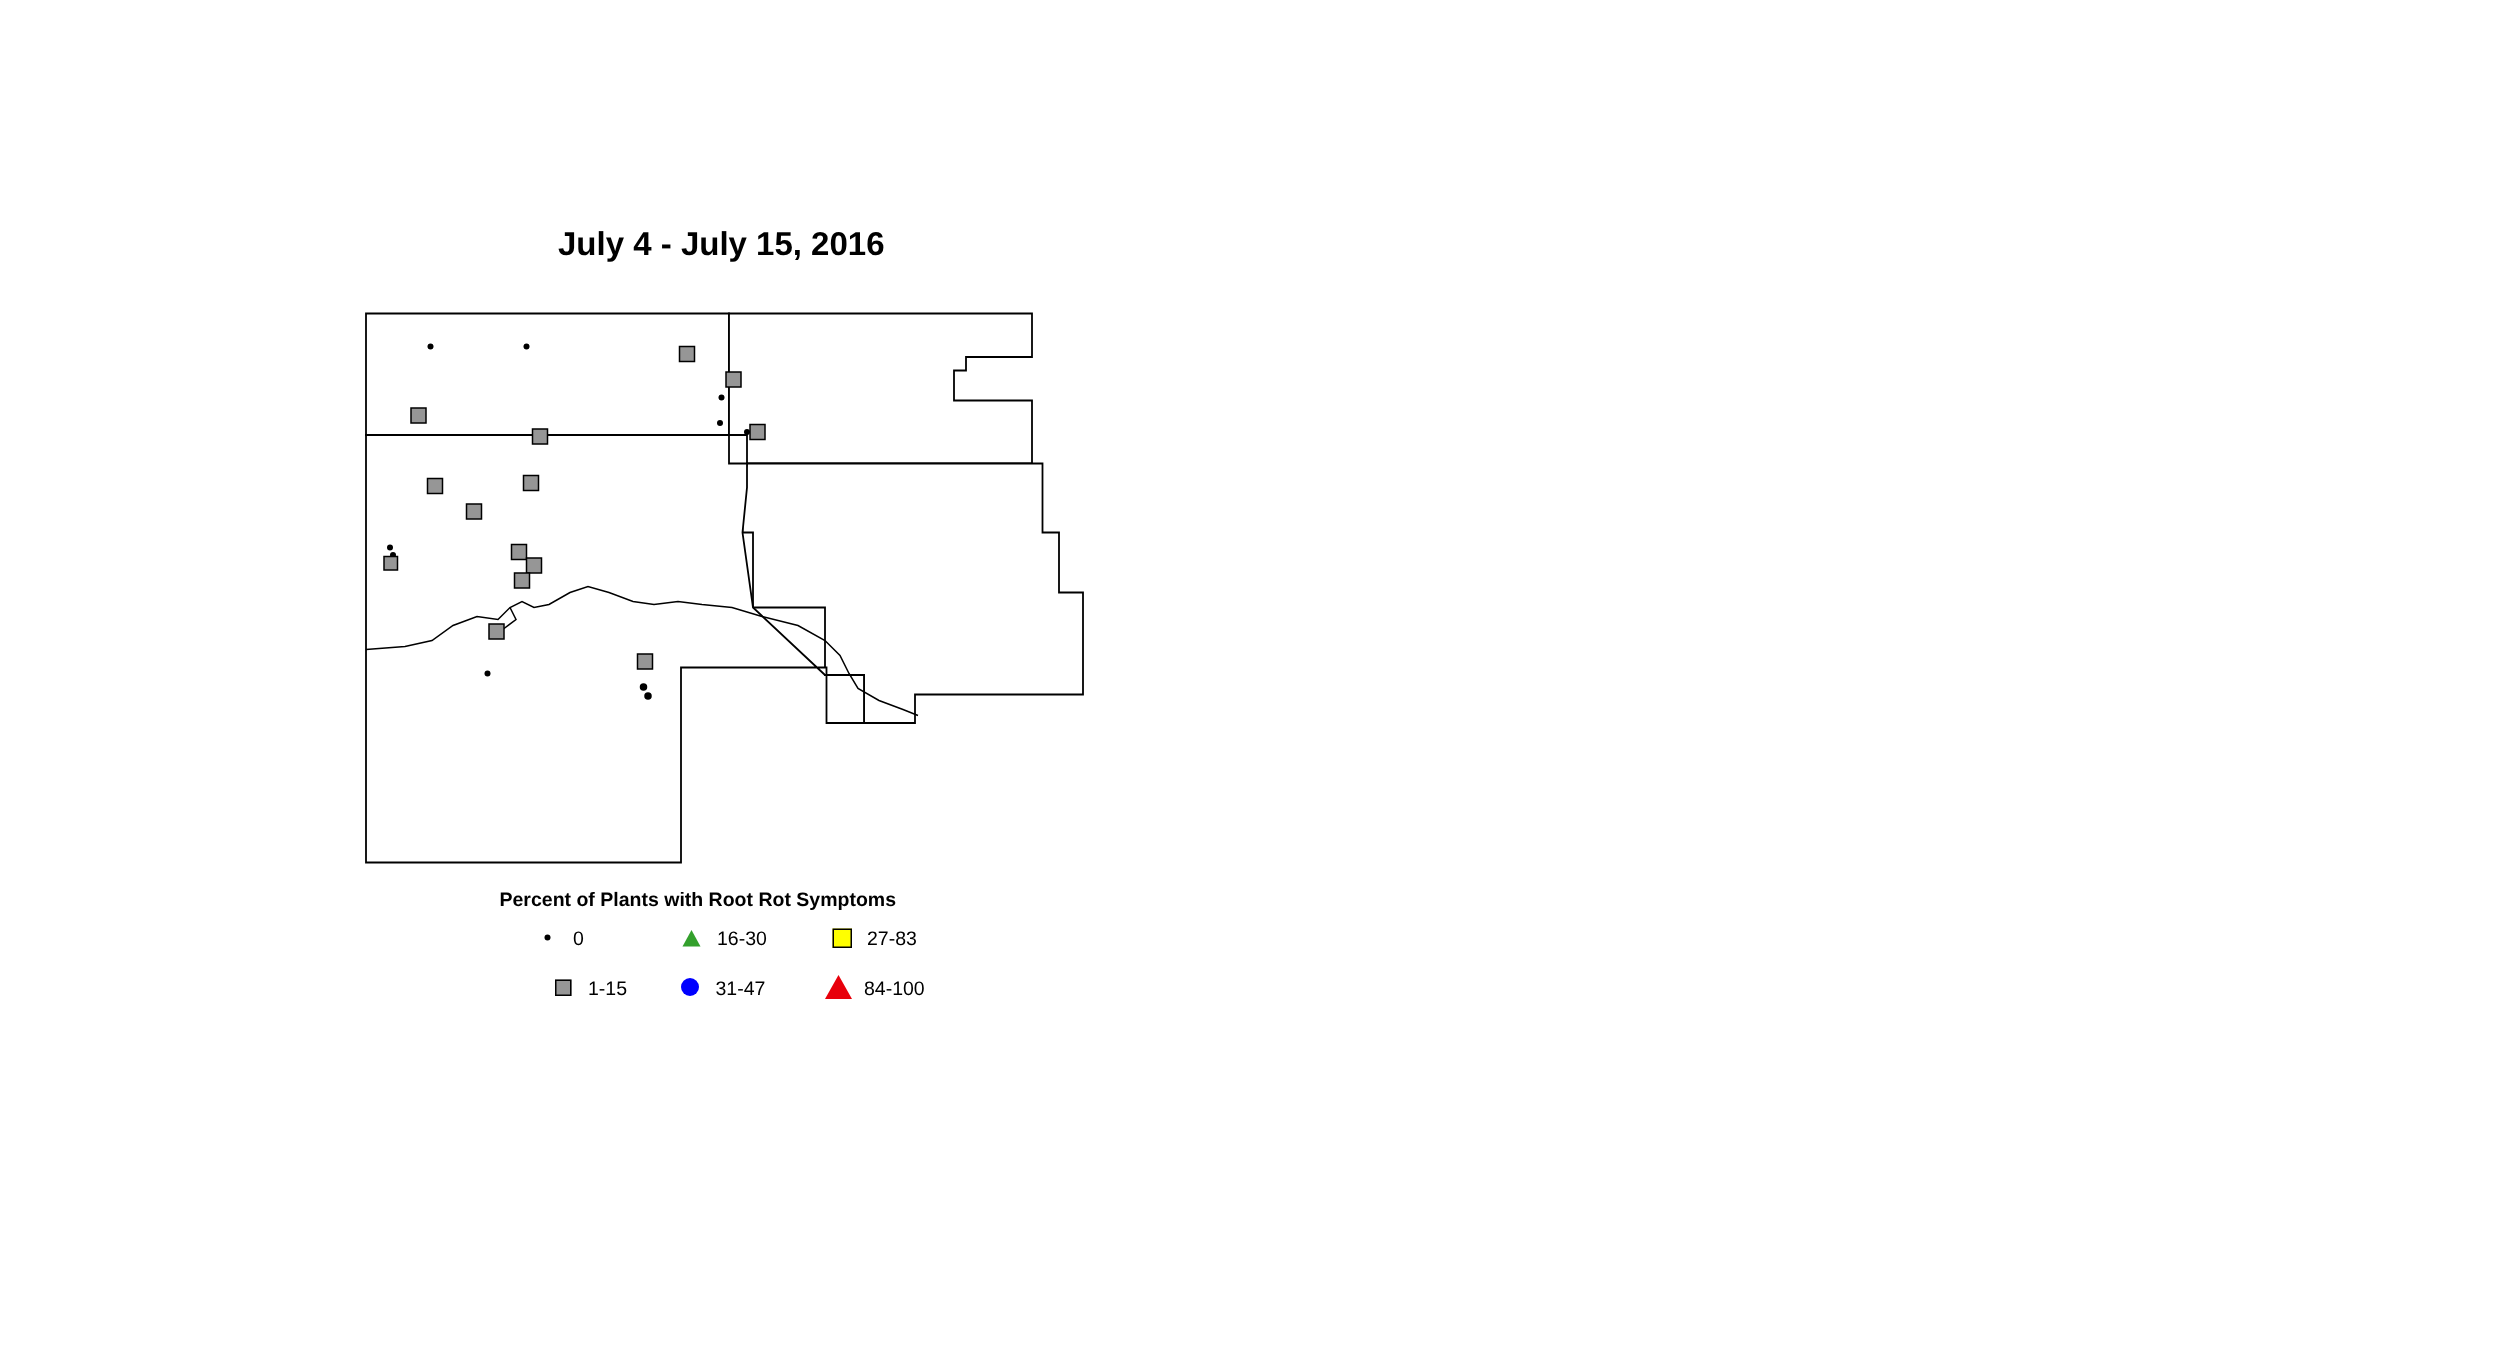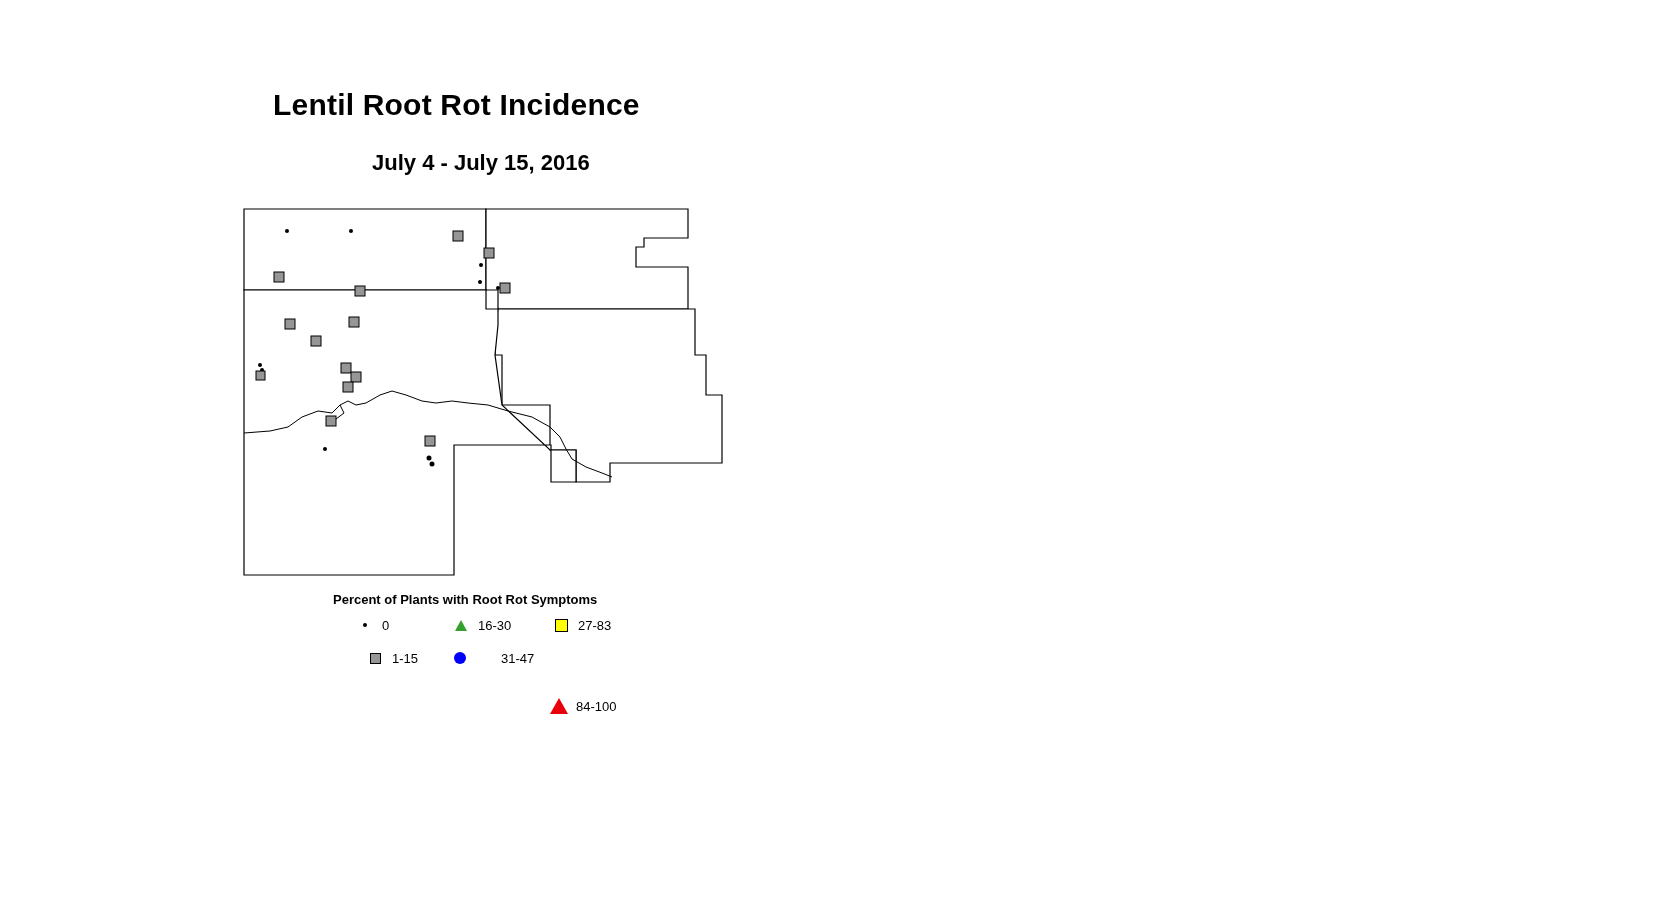--- a/index.html
+++ b/index.html
@@ -118,21 +118,20 @@
     height: 12px;
     background: #0000ff;
     border-radius: 50%;
   }
 </style>
 </head>
 <body>
 
 <div id="figure">
 
-  <div class="title">Lentil Root Rot Incidence</div>
   <div class="subtitle">July 4 - July 15, 2016</div>
 
   <div id="map-area">
     <svg width="500" height="385" viewBox="0 0 500 385" xmlns="http://www.w3.org/2000/svg">
 
       <g fill="#ffffff" stroke="#000000" stroke-width="1.2">
         <path d="M4,4 L246,4 L246,85 L4,85 Z"></path>
         <path d="M246,4 L448,4 L448,33 L404,33 L404,42 L396,42 L396,62 L448,62 L448,104 L258,104 L258,85 L246,85 Z"></path>
         <path d="M258,104 L455,104 L455,150 L466,150 L466,190 L482,190 L482,245 L482,258 L370,258 L370,277 L336,277 L336,245 L310,245 L310,200 L262,200 L262,150 L255,150 L255,120 Z"></path>
         <path d="M4,85 L246,85 L246,104 L258,104 L258,120 L255,150 L262,200 L310,245 L336,245 L336,277 L311,277 L311,240 L214,240 L214,287 L214,370 L4,370 Z"></path>
@@ -190,35 +189,35 @@
       <span class="legend-label">1-15</span>
     </div>
 
     <div class="legend-item" style="left:120px; top:0px;">
       <span class="legend-sym">
           <span class="sym-tri-green"></span>
         </span>
       <span class="legend-label">16-30</span>
     </div>
 
-    <div class="legend-item" style="left:119px; top:33px;gap:24px;">
+    <div class="legend-item" style="left:119px; top:33px;">
       <span class="legend-sym">
           <span class="sym-circle-blue"></span>
         </span>
       <span class="legend-label">31-47</span>
     </div>
 
     <div class="legend-item" style="left:220px; top:0px;">
       <span class="legend-sym">
           <span class="sym-square-yellow"></span>
         </span>
       <span class="legend-label">27-83</span>
     </div>
 
-    <div class="legend-item" style="left:218px; top:33px;margin-top:48px;">
+    <div class="legend-item" style="left:218px; top:33px;">
       <span class="legend-sym">
           <span class="sym-tri-red"></span>
         </span>
       <span class="legend-label">84-100</span>
     </div>
 
   </div>
 
 </div>
 

